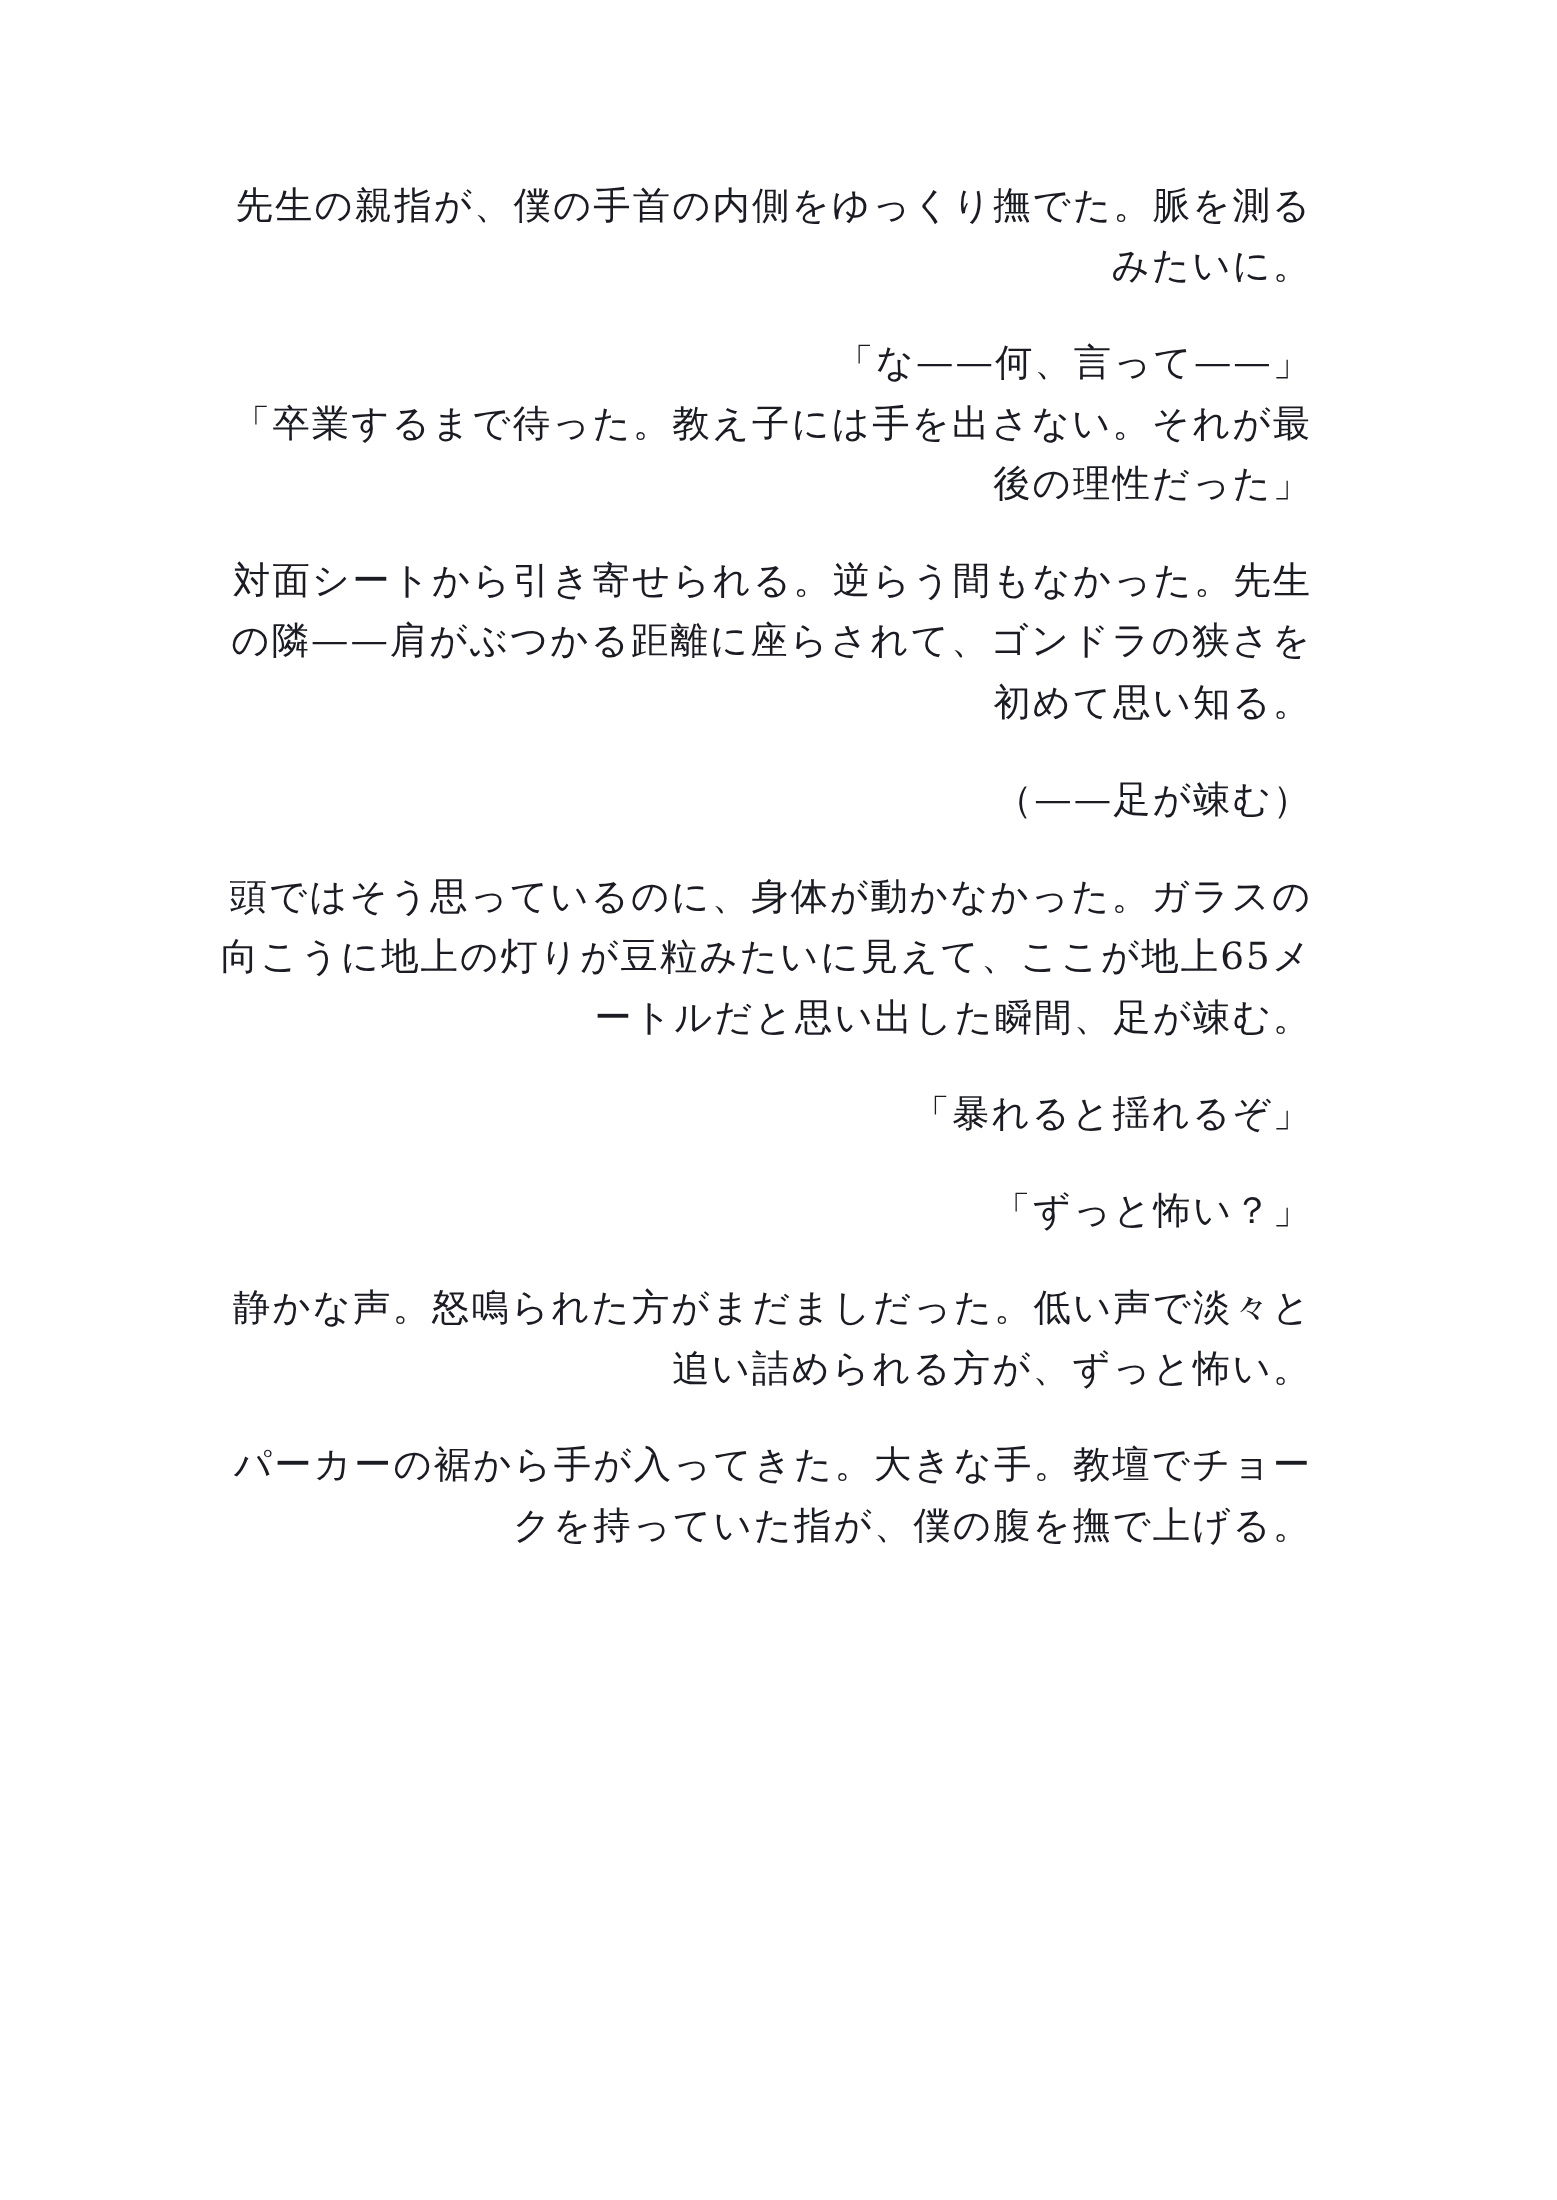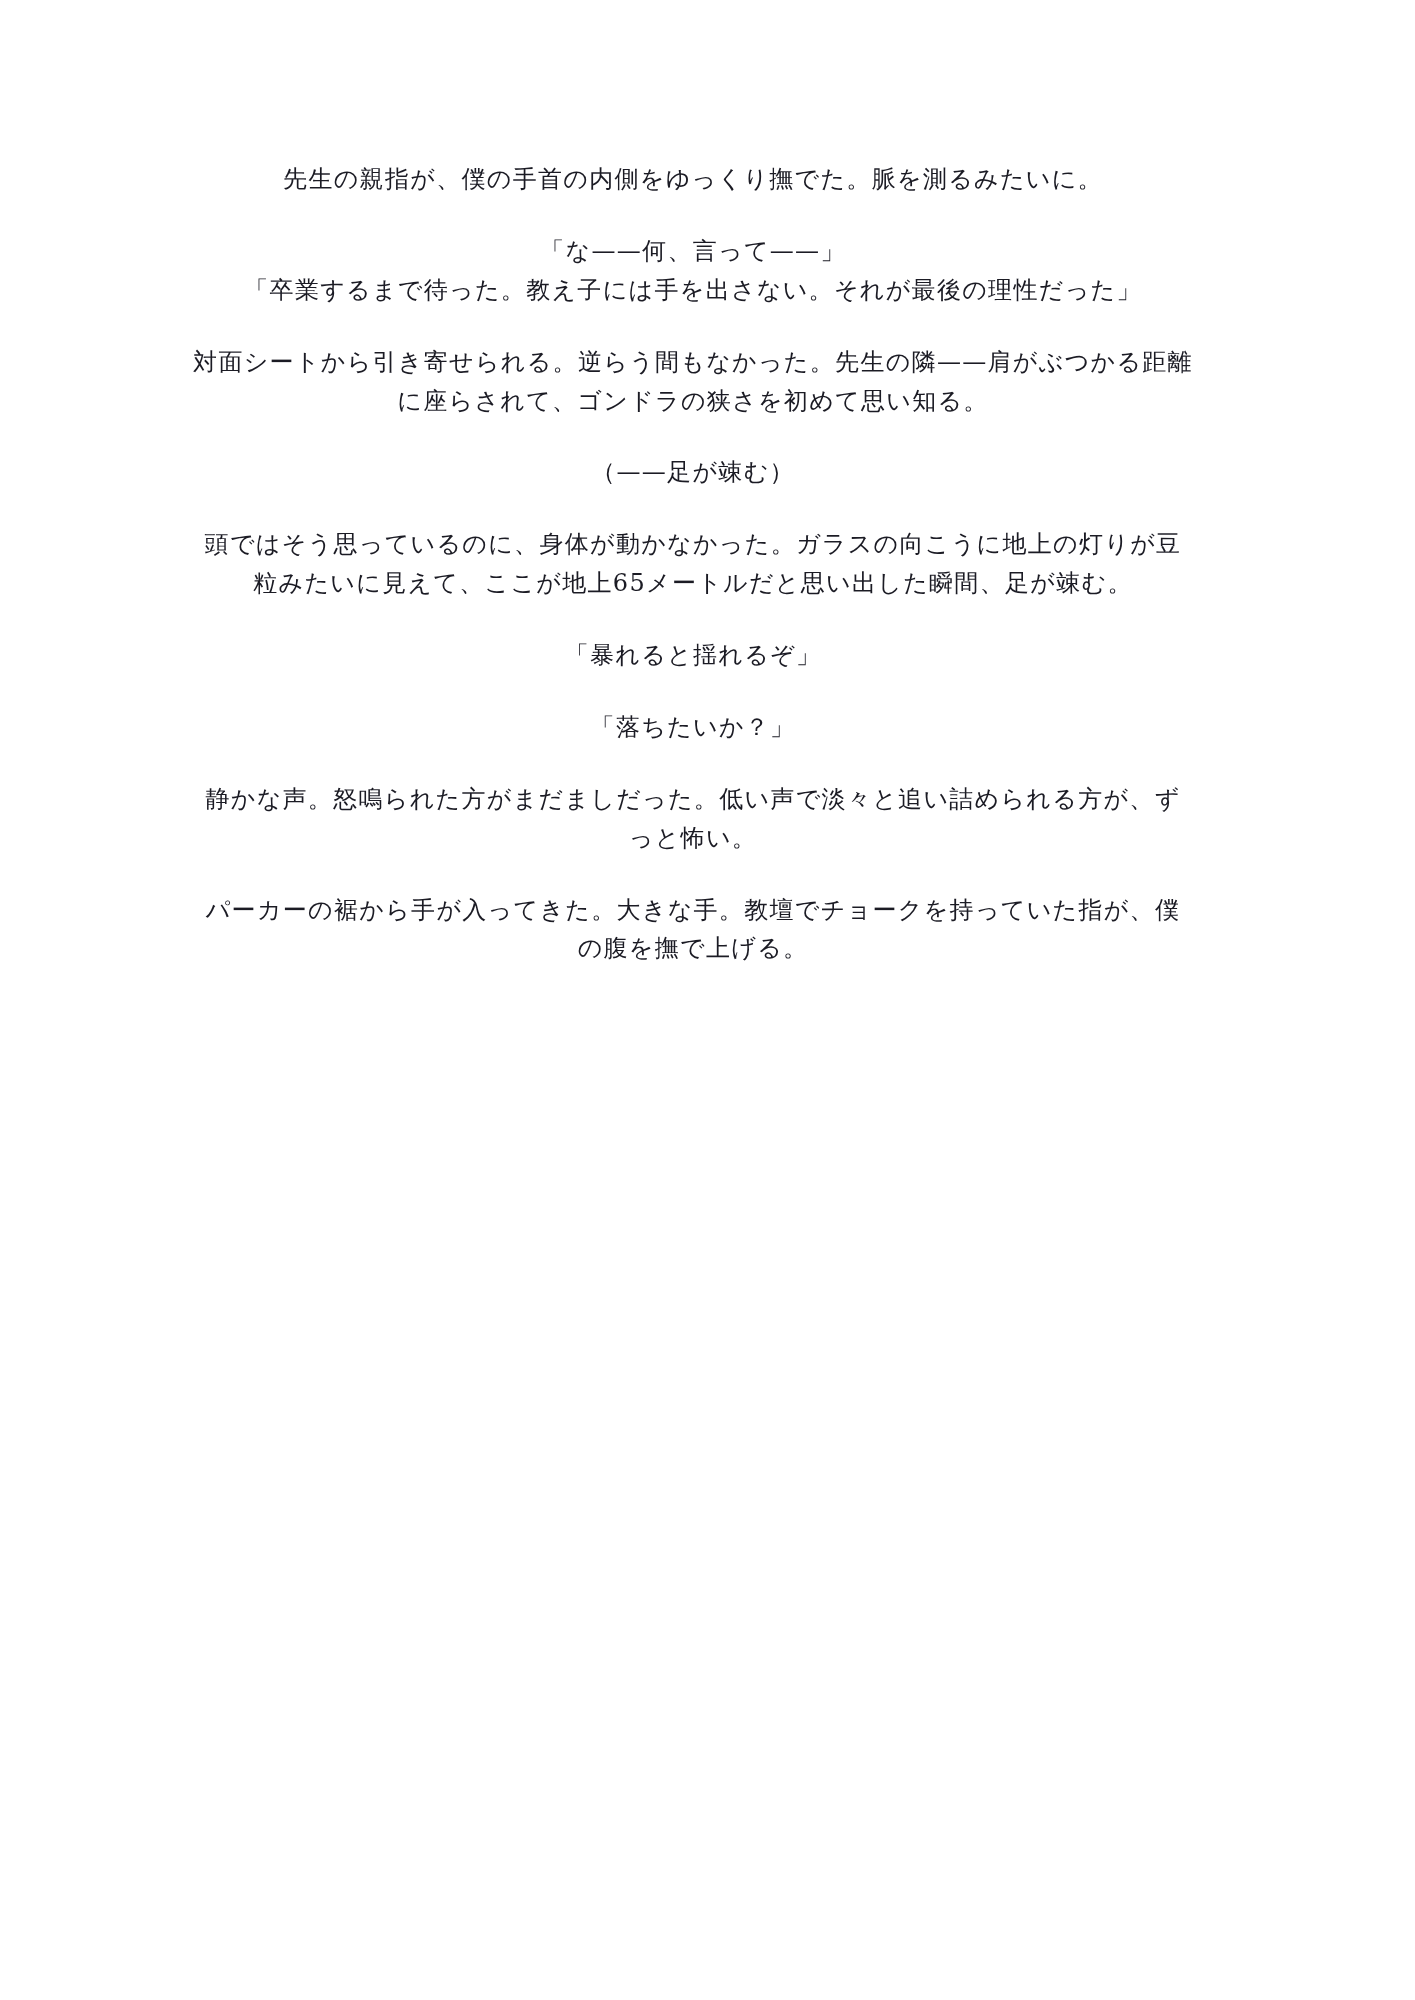--- a/index.html
+++ b/index.html
@@ -16,26 +16,26 @@
     overflow: hidden;
   }
   .content {
     position: absolute;
     left: 193px;
     top: 160px;
     width: 1000px;
   }
   .para {
     font-family: "DejaVu Serif", "Liberation Serif", serif;
-    font-size: 24px;
+    font-size: 34px;
     line-height: 1.62;
     color: #1b1b24;
     letter-spacing: 0.055em;
     margin: 0 0 33px 0;
-    text-align: center;
+    text-align: right;
     white-space: pre-wrap;
     font-weight: 400;
   }
   .para.tight {
     margin-bottom: 0;
   }
   .para:last-child {
     margin-bottom: 0;
   }
 </style>
@@ -44,17 +44,17 @@
 
 <div class="page">
   <div class="content">
     <p class="para">先生の親指が、僕の手首の内側をゆっくり撫でた。脈を測るみたいに。</p>
     <p class="para tight">「な——何、言って——」</p>
     <p class="para">「卒業するまで待った。教え子には手を出さない。それが最後の理性だった」</p>
     <p class="para">対面シートから引き寄せられる。逆らう間もなかった。先生の隣——肩がぶつかる距離に座らされて、ゴンドラの狭さを初めて思い知る。</p>
     <p class="para">（——足が竦む）</p>
     <p class="para">頭ではそう思っているのに、身体が動かなかった。ガラスの向こうに地上の灯りが豆粒みたいに見えて、ここが地上65メートルだと思い出した瞬間、足が竦む。</p>
     <p class="para">「暴れると揺れるぞ」</p>
-    <p class="para">「落ちたいか？」</p>
+    <p class="para">「ずっと怖い？」</p>
     <p class="para">静かな声。怒鳴られた方がまだましだった。低い声で淡々と追い詰められる方が、ずっと怖い。</p>
     <p class="para">パーカーの裾から手が入ってきた。大きな手。教壇でチョークを持っていた指が、僕の腹を撫で上げる。</p>
   </div>
 </div>
 
 </body></html>

